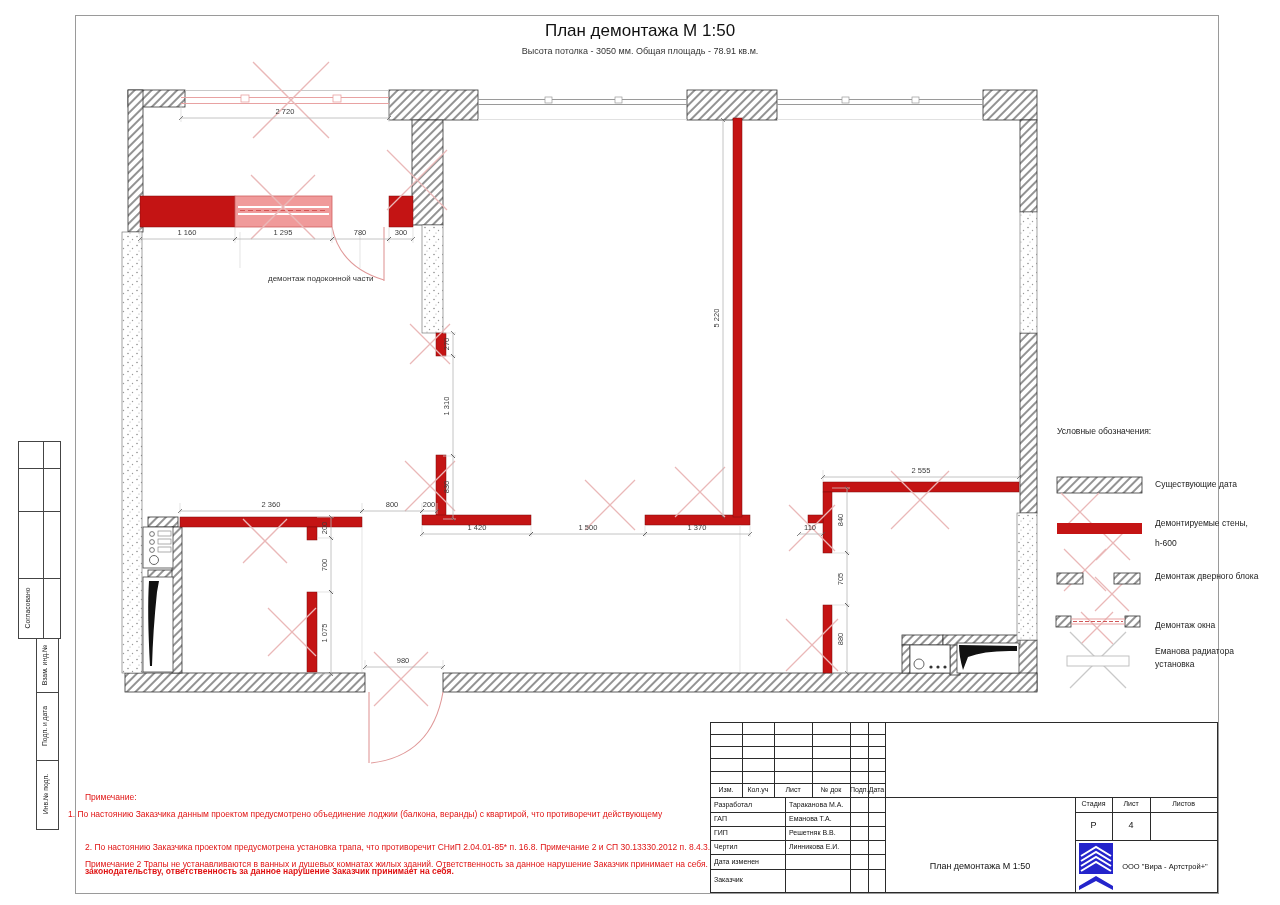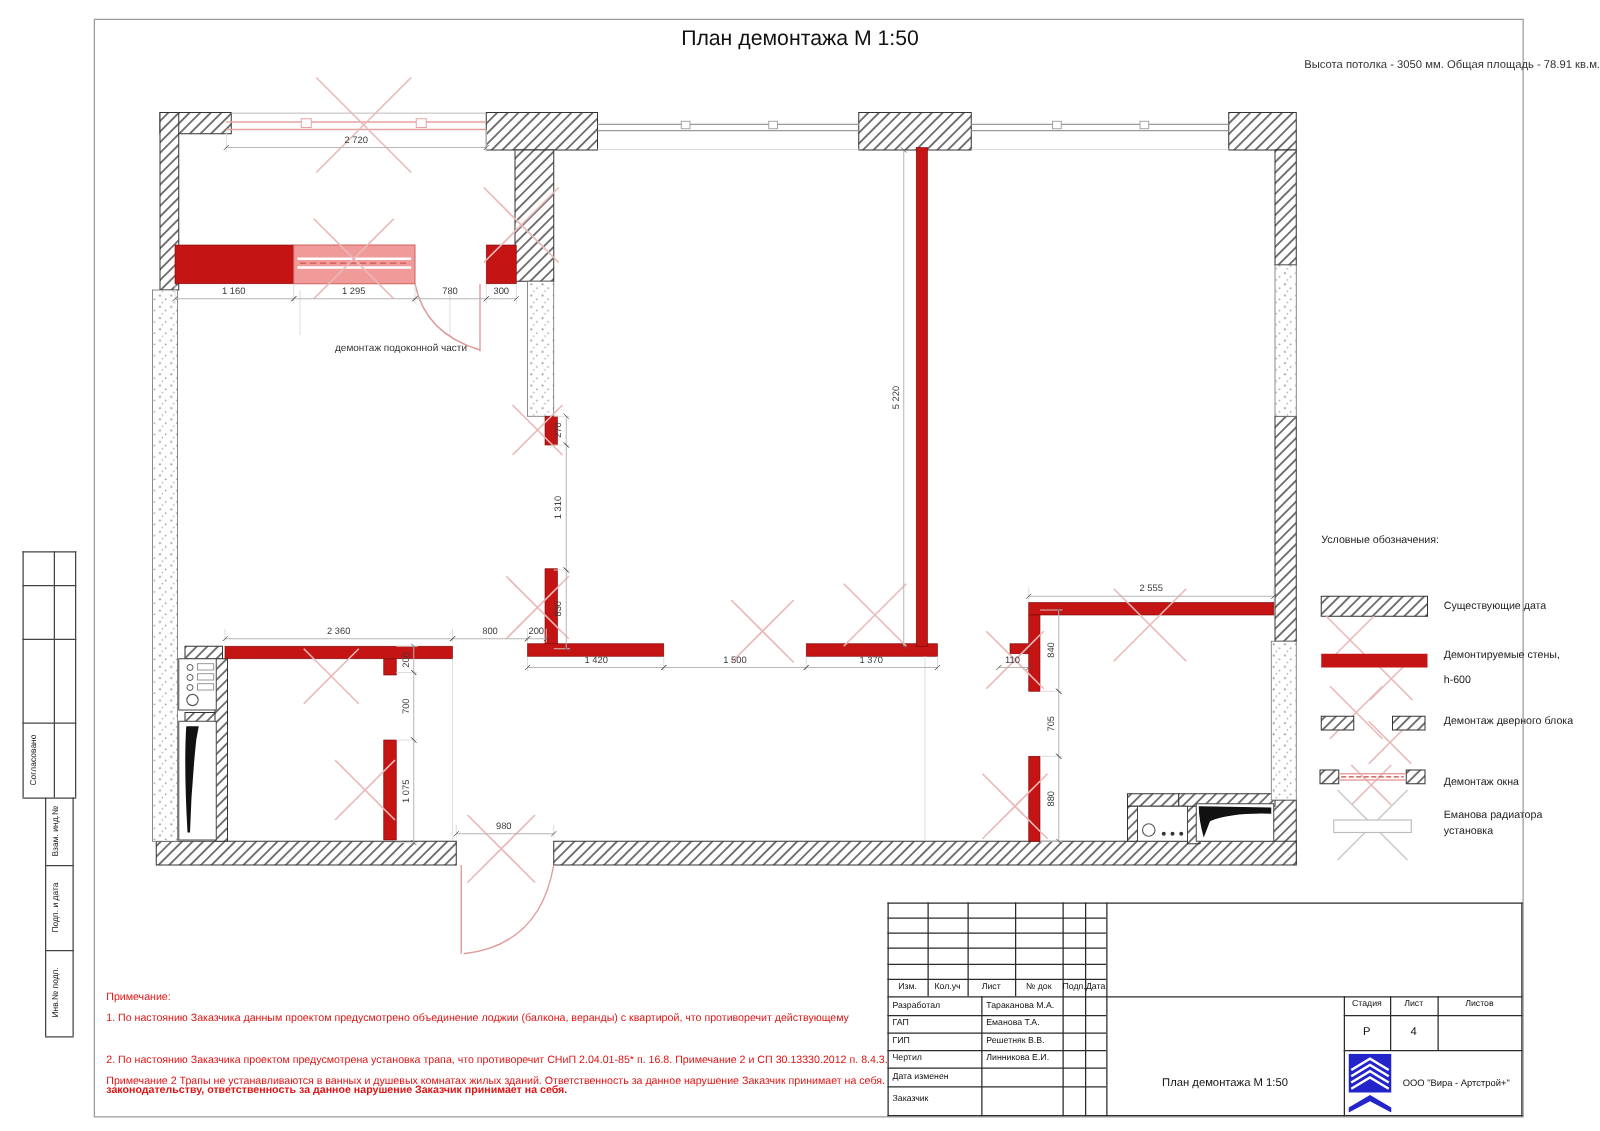--- a/index.html
+++ b/index.html
@@ -28,21 +28,21 @@
   .ap{fill:#fff;stroke:#444;stroke-width:0.8;}
 </style>
 </head>
 <body>
 
 <div>
 
   <div class="abs frame" style="left:75px;top:15px;width:1142px;height:877px;"></div>
 
   <div class="abs ttl" style="top:21px;font-size:17px;">План демонтажа М 1:50</div>
-  <div class="abs ttl" style="top:46px;font-size:9px;color:#333;text-align:right;">Высота потолка - 3050 мм. Общая площадь - 78.91 кв.м.</div>
+  <div class="abs ttl" style="top:46px;font-size:9px;color:#333;">Высота потолка - 3050 мм. Общая площадь - 78.91 кв.м.</div>
 
   <svg class="abs" style="left:0;top:0;" width="1280" height="905" viewBox="0 0 1280 905">
     <defs>
       <pattern id="hatch" width="6" height="6" patternUnits="userSpaceOnUse" patternTransform="rotate(-45)">
         <rect width="6" height="6" fill="#fff"></rect>
         <line x1="0" y1="0" x2="6" y2="0" stroke="#3a3a3a" stroke-width="1.1" transform="translate(0,3)"></line>
       </pattern>
       <pattern id="stip" width="9" height="9" patternUnits="userSpaceOnUse">
         <rect width="9" height="9" fill="#fff"></rect>
         <circle cx="2" cy="2.5" r="0.8" fill="#8f8f8f"></circle>
@@ -315,21 +315,21 @@
     <div class="abs lg-txt" style="left:1155px;top:518px;">Демонтируемые стены,</div>
     <div class="abs lg-txt" style="left:1155px;top:538px;">h-600</div>
     <div class="abs lg-txt" style="left:1155px;top:571px;">Демонтаж дверного блока</div>
     <div class="abs lg-txt" style="left:1155px;top:620px;">Демонтаж окна</div>
     <div class="abs lg-txt" style="left:1155px;top:646px;">Еманова радиатора</div>
     <div class="abs lg-txt" style="left:1155px;top:659px;">установка</div>
   </div>
 
   <div>
     <div class="abs note" style="left:85px;top:792px;font-weight:normal;">Примечание:</div>
-    <div class="abs note" style="left:85px;top:809px;">1. По настоянию Заказчика данным проектом предусмотрено объединение лоджии (балкона, веранды) с квартирой, что противоречит действующему</div>
+    <div class="abs note" style="left:68px;top:809px;">1. По настоянию Заказчика данным проектом предусмотрено объединение лоджии (балкона, веранды) с квартирой, что противоречит действующему</div>
     <div class="abs note" style="left:85px;top:866px;font-weight:bold;">законодательству, ответственность за данное нарушение Заказчик принимает на себя.</div>
     <div class="abs note" style="left:85px;top:842px;">2. По настоянию Заказчика проектом предусмотрена установка трапа, что противоречит СНиП 2.04.01-85* п. 16.8. Примечание 2 и СП 30.13330.2012 п. 8.4.3.</div>
     <div class="abs note" style="left:85px;top:859px;">Примечание 2 Трапы не устанавливаются в ванных и душевых комнатах жилых зданий. Ответственность за данное нарушение Заказчик принимает на себя.</div>
   </div>
 
   <div>
     <div class="abs sbl" style="left:18px;top:441px;width:1px;height:197px;"></div>
     <div class="abs sbl" style="left:43px;top:441px;width:1px;height:197px;"></div>
     <div class="abs sbl" style="left:60px;top:441px;width:1px;height:197px;"></div>
     <div class="abs sbl" style="left:18px;top:441px;width:43px;height:1px;"></div>

